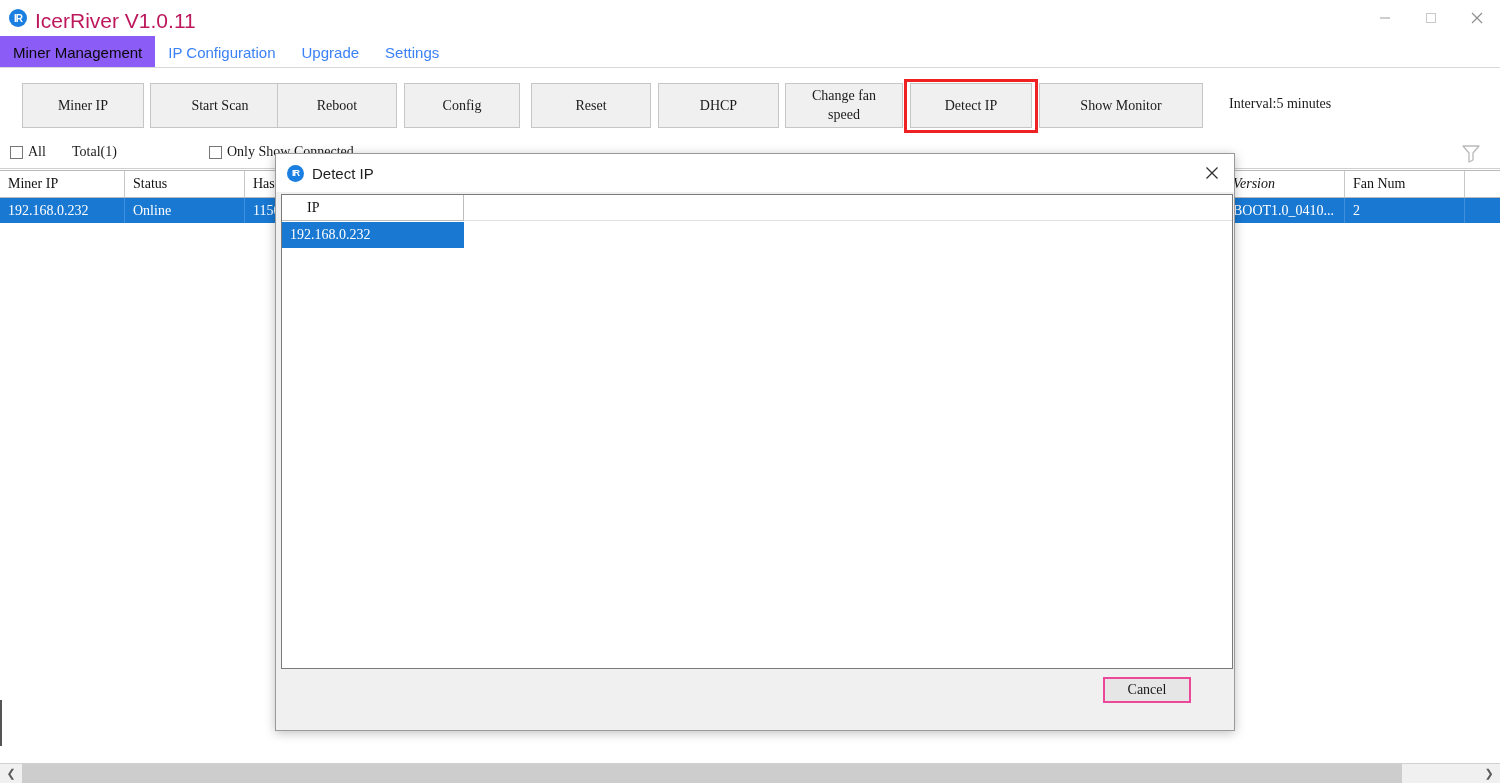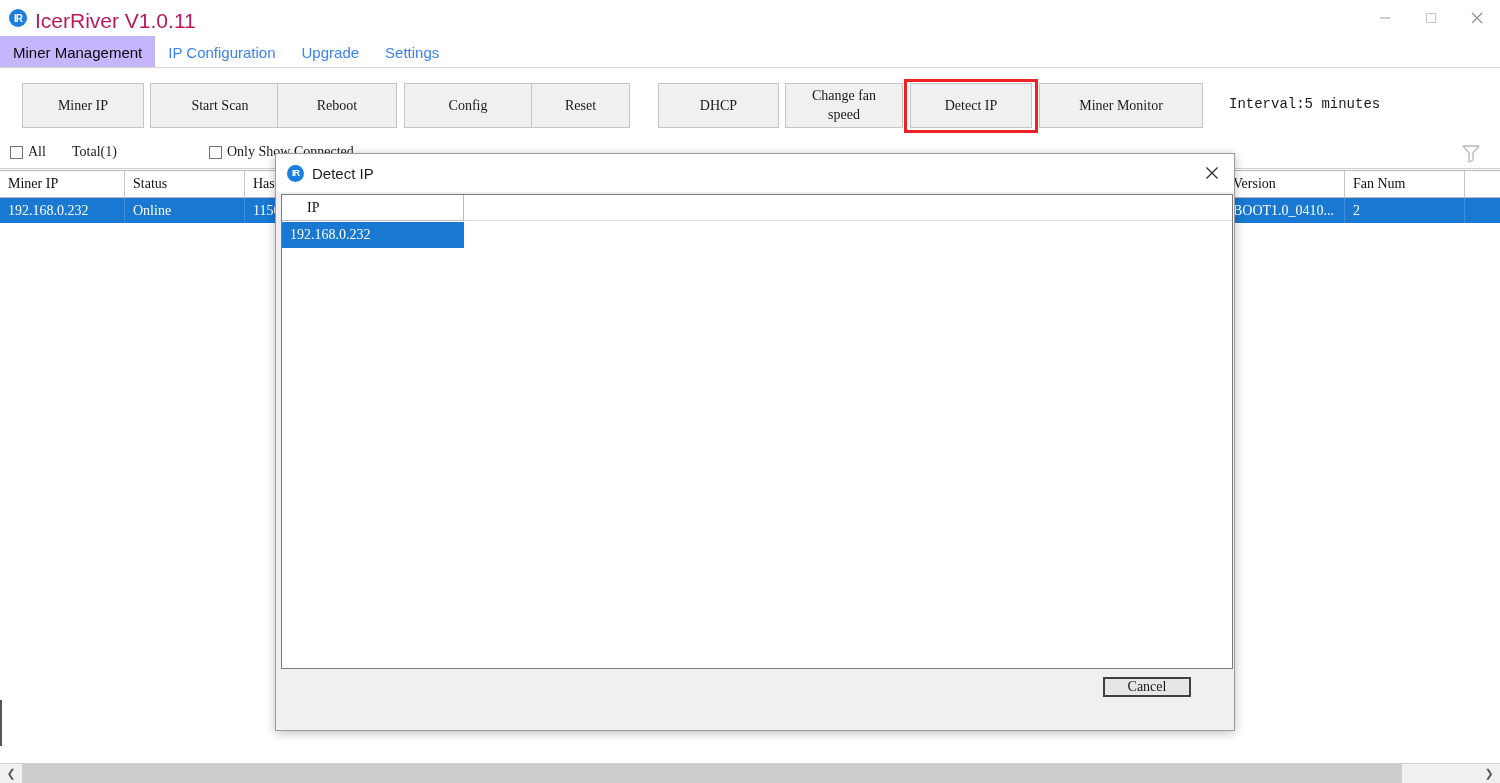--- a/index.html
+++ b/index.html
@@ -54,21 +54,21 @@
     width: 1500px; height: 32px;
     background: #ffffff;
     display: flex; align-items: stretch;
   }
   .tab {
     padding: 0 13px;
     display: flex; align-items: center;
     font-size: 15px; color: #3b82f6;
     white-space: nowrap;
   }
-  .tab.active { background: #c4b5fd; color: #0a0a0a; }
+  .tab.active { background: #8b5cf6; color: #0a0a0a; }
   .tabbar-underline {
     position: absolute; left: 0; top: 67px;
     width: 1500px; height: 1px; background: #d8d8d8;
   }
 
   
   .toolbar {
     position: absolute; left: 0; top: 69px;
     width: 1500px; height: 68px;
     background: #ffffff;
@@ -87,21 +87,21 @@
   .tbtn.two-line { line-height: 1.3; }
   .detect-highlight {
     position: absolute;
     left: 904px; top: 79px;
     width: 134px; height: 54px;
     border: 3px solid #ee2222;
     pointer-events: none;
   }
   .interval-label {
     position: absolute; top: 96px; left: 1229px;
-    font-family: Liberation Mono, monospace;
+    font-family: Liberation Serif, serif;
     font-size: 14px; color: #1a1a1a;
   }
 
   
   .filterrow {
     position: absolute; left: 0; top: 140px;
     width: 1500px; height: 28px;
     background: #ffffff;
   }
   .cbx-wrap {
@@ -252,23 +252,23 @@
     position: absolute; left: 0; top: 27px;
     width: 182px; height: 26px;
     background: #1878d2;
     display: flex; align-items: center;
     padding-left: 8px;
     font-family: "Liberation Serif", serif; font-size: 14px; color: #ffffff;
   }
   .dlg-cancel {
     position: absolute;
     left: 827px; top: 523px;
-    width: 88px; height: 20px;
+    width: 88px; height: 26px;
     background: #e6e6e6;
-    border: 2px solid #404040;
+    border: 2px solid #ec4899;
     display: flex; align-items: center; justify-content: center;
     font-family: "Liberation Serif", serif; font-size: 14px; color: #1a1a1a;
   }
 </style>
 </head>
 <body>
 
 <div id="app">
 
   <div class="titlebar">
@@ -300,27 +300,27 @@
     <div class="tab">Upgrade</div>
     <div class="tab">Settings</div>
   </div>
   <div class="tabbar-underline"></div>
 
   <div class="toolbar"></div>
 
   <div class="tbtn" style="left:22px;  width:122px;">Miner IP</div>
   <div class="tbtn" style="left:150px; width:140px;">Start Scan</div>
   <div class="tbtn" style="left:277px; width:120px;">Reboot</div>
-  <div class="tbtn" style="left:404px; width:128px;">Config</div>
-  <div class="tbtn" style="left:531px; width:99px;">Reset</div>
+  <div class="tbtn" style="left:404px; width:116px;">Config</div>
+  <div class="tbtn" style="left:531px; width:120px;">Reset</div>
   <div class="tbtn" style="left:658px; width:121px;">DHCP</div>
   <div class="tbtn two-line" style="left:785px; width:118px; white-space:pre-line;">Change fan
 speed</div>
   <div class="tbtn" style="left:910px; width:122px;">Detect IP</div>
-  <div class="tbtn" style="left:1039px;width:164px;">Miner Monitor</div>
+  <div class="tbtn" style="left:1039px;width:164px;">Show Monitor</div>
   <div class="detect-highlight"></div>
   <div class="interval-label">Interval:5 minutes</div>
 
   <div class="filterrow"></div>
   <div class="cbx-wrap" style="left:10px; top:144px;">
     <span class="cbx"></span>
     <span>All</span>
   </div>
   <div class="total-label">Total(1)</div>
   <div class="cbx-wrap" style="left:200px; top:144px;padding-left:9px;">
@@ -337,21 +337,21 @@
   <div class="table-area">
     <div class="thead">
       <div class="th" style="width:125px;">Miner IP</div>
       <div class="th" style="width:120px;">Status</div>
       <div class="th" style="width:120px;">Hashrate</div>
       <div class="th" style="width:200px;">Pool1</div>
       <div class="th" style="width:200px;">Worker1</div>
       <div class="th" style="width:180px;">Pool2</div>
       <div class="th" style="width:180px;">Worker2</div>
       <div class="th" style="width:100px;">Worker3</div>
-      <div class="th" style="width:120px;">Version</div>
+      <div class="th" style="width:120px;font-style:italic;">Version</div>
       <div class="th" style="width:120px;">Fan Num</div>
     </div>
     <div class="trow">
       <div class="td" style="width:125px;">192.168.0.232</div>
       <div class="td" style="width:120px;">Online</div>
       <div class="td" style="width:120px;">1150</div>
       <div class="td" style="width:200px;"></div>
       <div class="td" style="width:200px;"></div>
       <div class="td" style="width:180px;"></div>
       <div class="td" style="width:180px;"></div>

